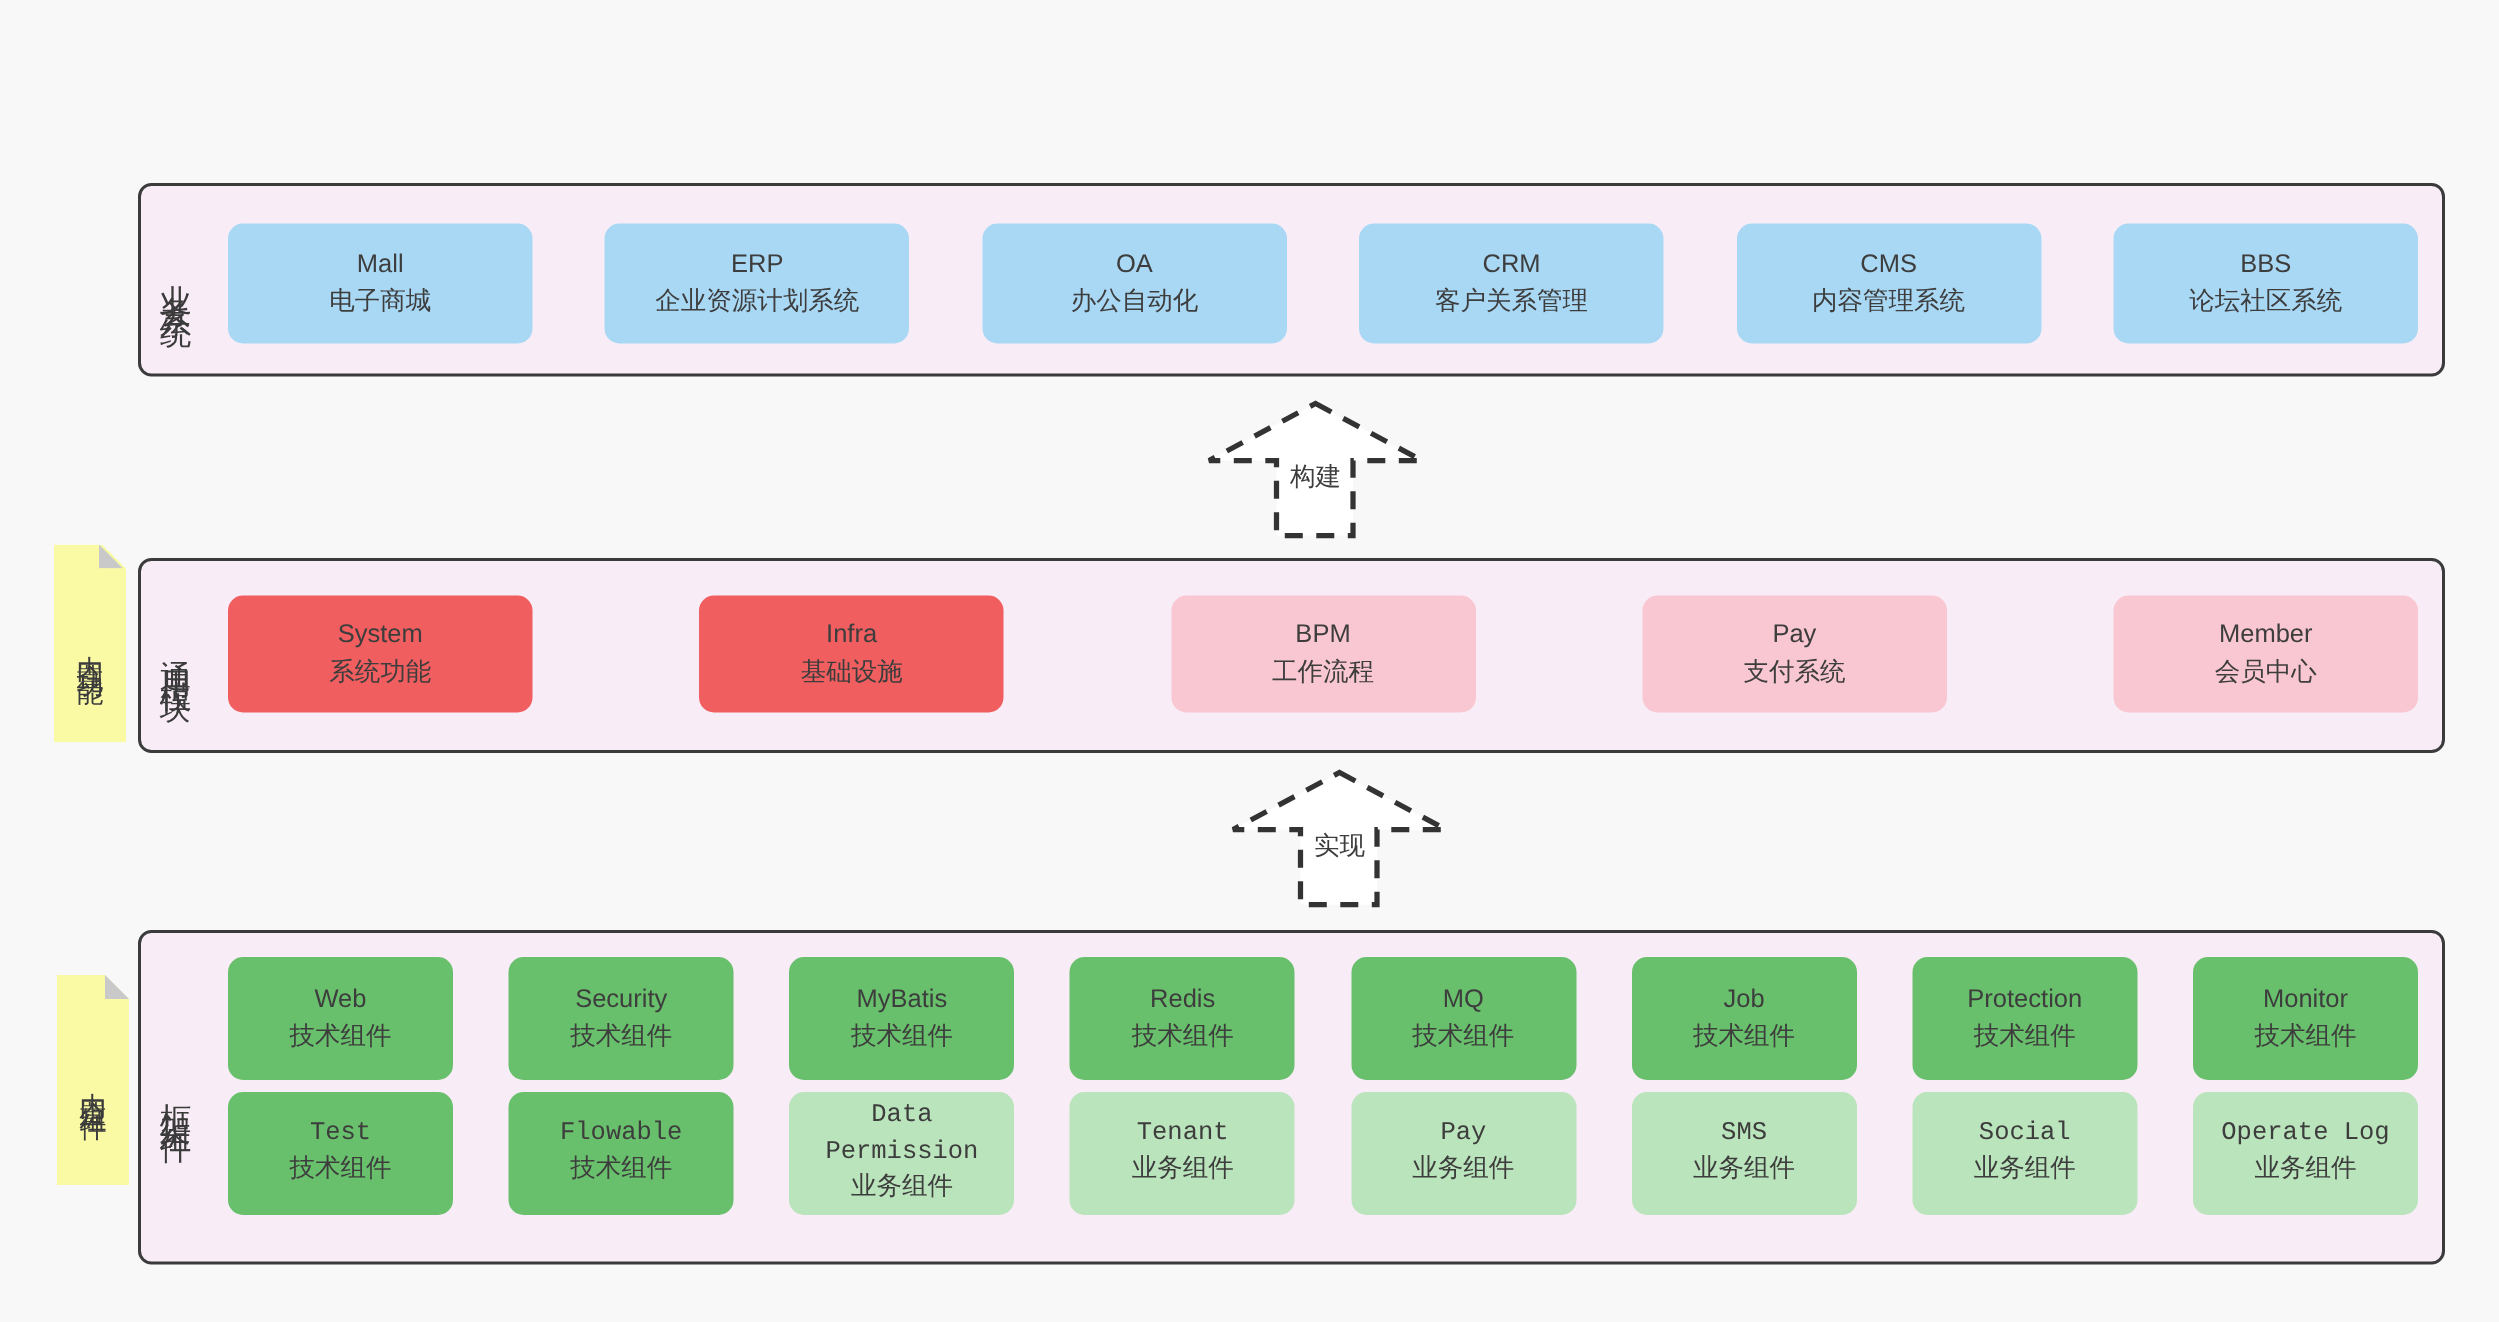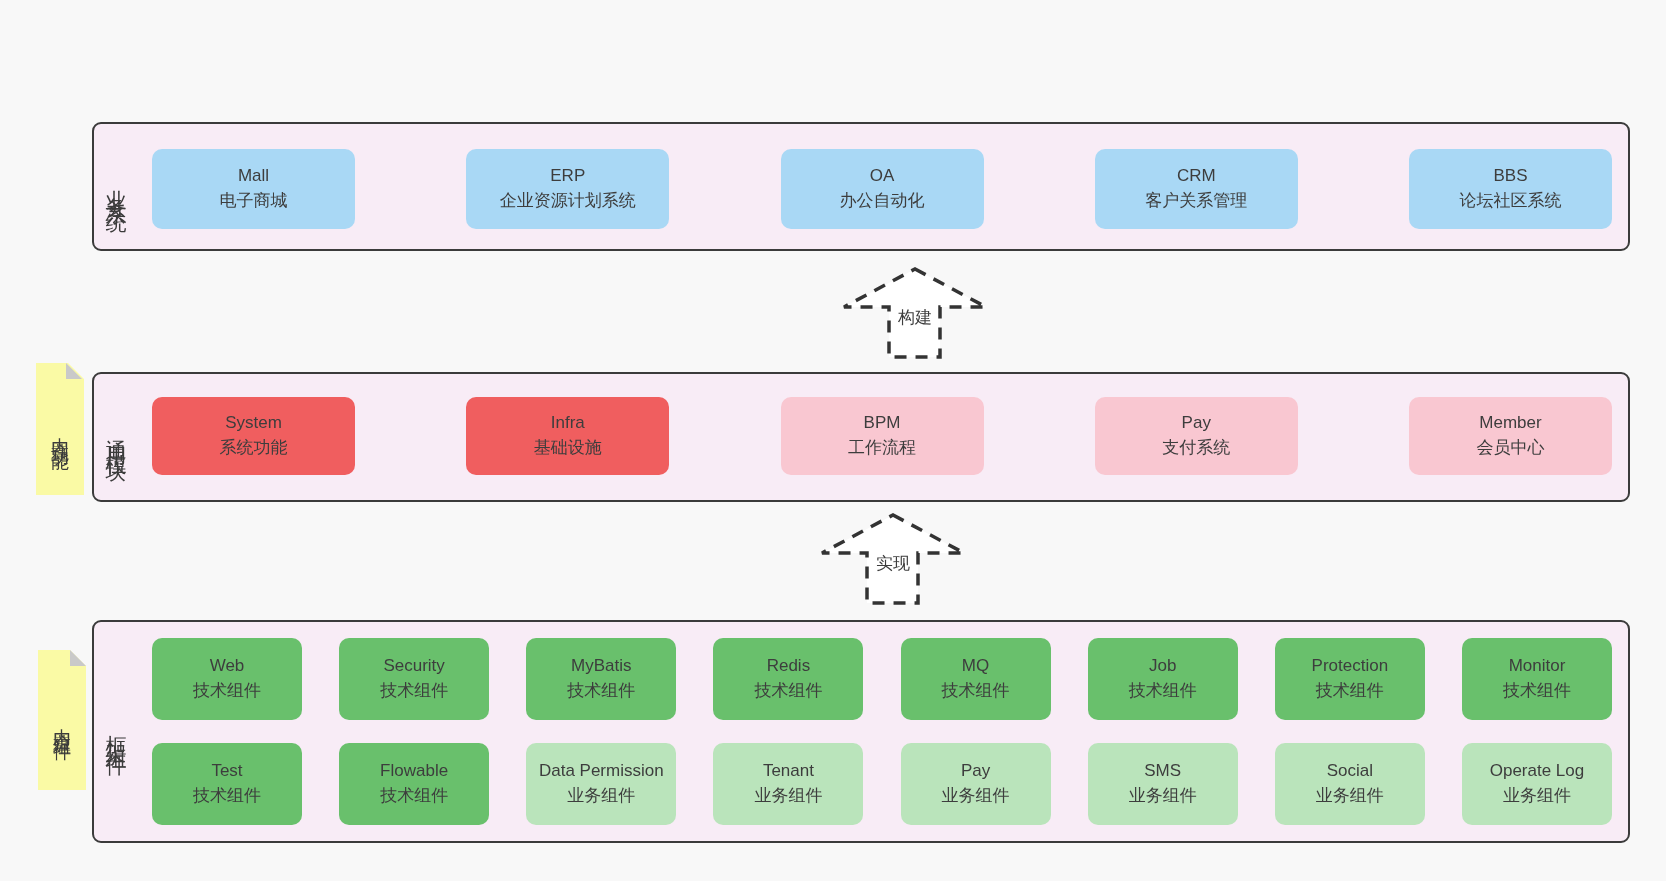--- a/index.html
+++ b/index.html
@@ -16,21 +16,21 @@
   .p3{top:620px;height:223px;padding-left:24px;}
   .vlabel{
     position:absolute;left:12px;top:50%;transform:translateY(-50%);
     writing-mode:vertical-rl;text-orientation:upright;
     font-size:21px;letter-spacing:7px;color:#3b3b3b;line-height:1;
   }
   .row{position:absolute;left:58px;right:16px;display:flex;justify-content:space-between;}
   .p1 .row{top:25px;}
   .p2 .row{top:23px;}
   .p3 .row-1{top:16px;}
-  .p3 .row-2{top:121px;}
+  .p3 .row-2{top:106px;font-family:Liberation Mono, monospace;}
   .box{
     border-radius:10px;display:flex;flex-direction:column;justify-content:center;
     align-items:center;text-align:center;font-size:17px;line-height:1.45;
     box-sizing:border-box;padding:2px 8px;
   }
   .p1 .box,.p2 .box{width:203px;}
   .p1 .box{height:80px;}
   .p2 .box{height:78px;}
   .p3 .box{width:150px;height:82px;padding:2px 6px;}
   .blue{background:#a9d8f5;}
@@ -47,21 +47,21 @@
   .note-2{left:38px;top:650px;height:140px;}
   .fold{
     position:absolute;top:0;right:0;width:16px;height:16px;background:#c9c9c9;
     clip-path:polygon(0 0,100% 100%,0 100%);
   }
   .note-text{
     writing-mode:vertical-rl;text-orientation:upright;font-size:18px;
     letter-spacing:5px;color:#3b3b3b;line-height:1;margin-top:8px;
   }
   .arrow{position:absolute;width:150px;height:95px;}
-  .arrow-1{left:840px;top:266px;}
+  .arrow-1{left:802px;top:266px;}
   .arrow-2{left:818px;top:512px;}
   .arrow svg{display:block;width:150px;height:95px;}
   .arrow-label{
     position:absolute;left:50%;top:40px;transform:translateX(-50%);
     background:#ffffff;padding:0 3px;font-size:17px;white-space:nowrap;color:#3d3d3d;
   }
 </style>
 </head>
 <body>
 
@@ -78,20 +78,24 @@
         <div>ERP</div>
         <div>企业资源计划系统</div>
       </div>
       <div class="box blue">
         <div>OA</div>
         <div>办公自动化</div>
       </div>
       <div class="box blue">
         <div>CRM</div>
         <div>客户关系管理</div>
+      </div>
+      <div class="box blue">
+        <div>CMS</div>
+        <div>内容管理系统</div>
       </div>
       <div class="box blue">
         <div>BBS</div>
         <div>论坛社区系统</div>
       </div>
     </div>
   </div>
 
   <div class="arrow arrow-1">
     <svg viewBox="0 0 150 95">

